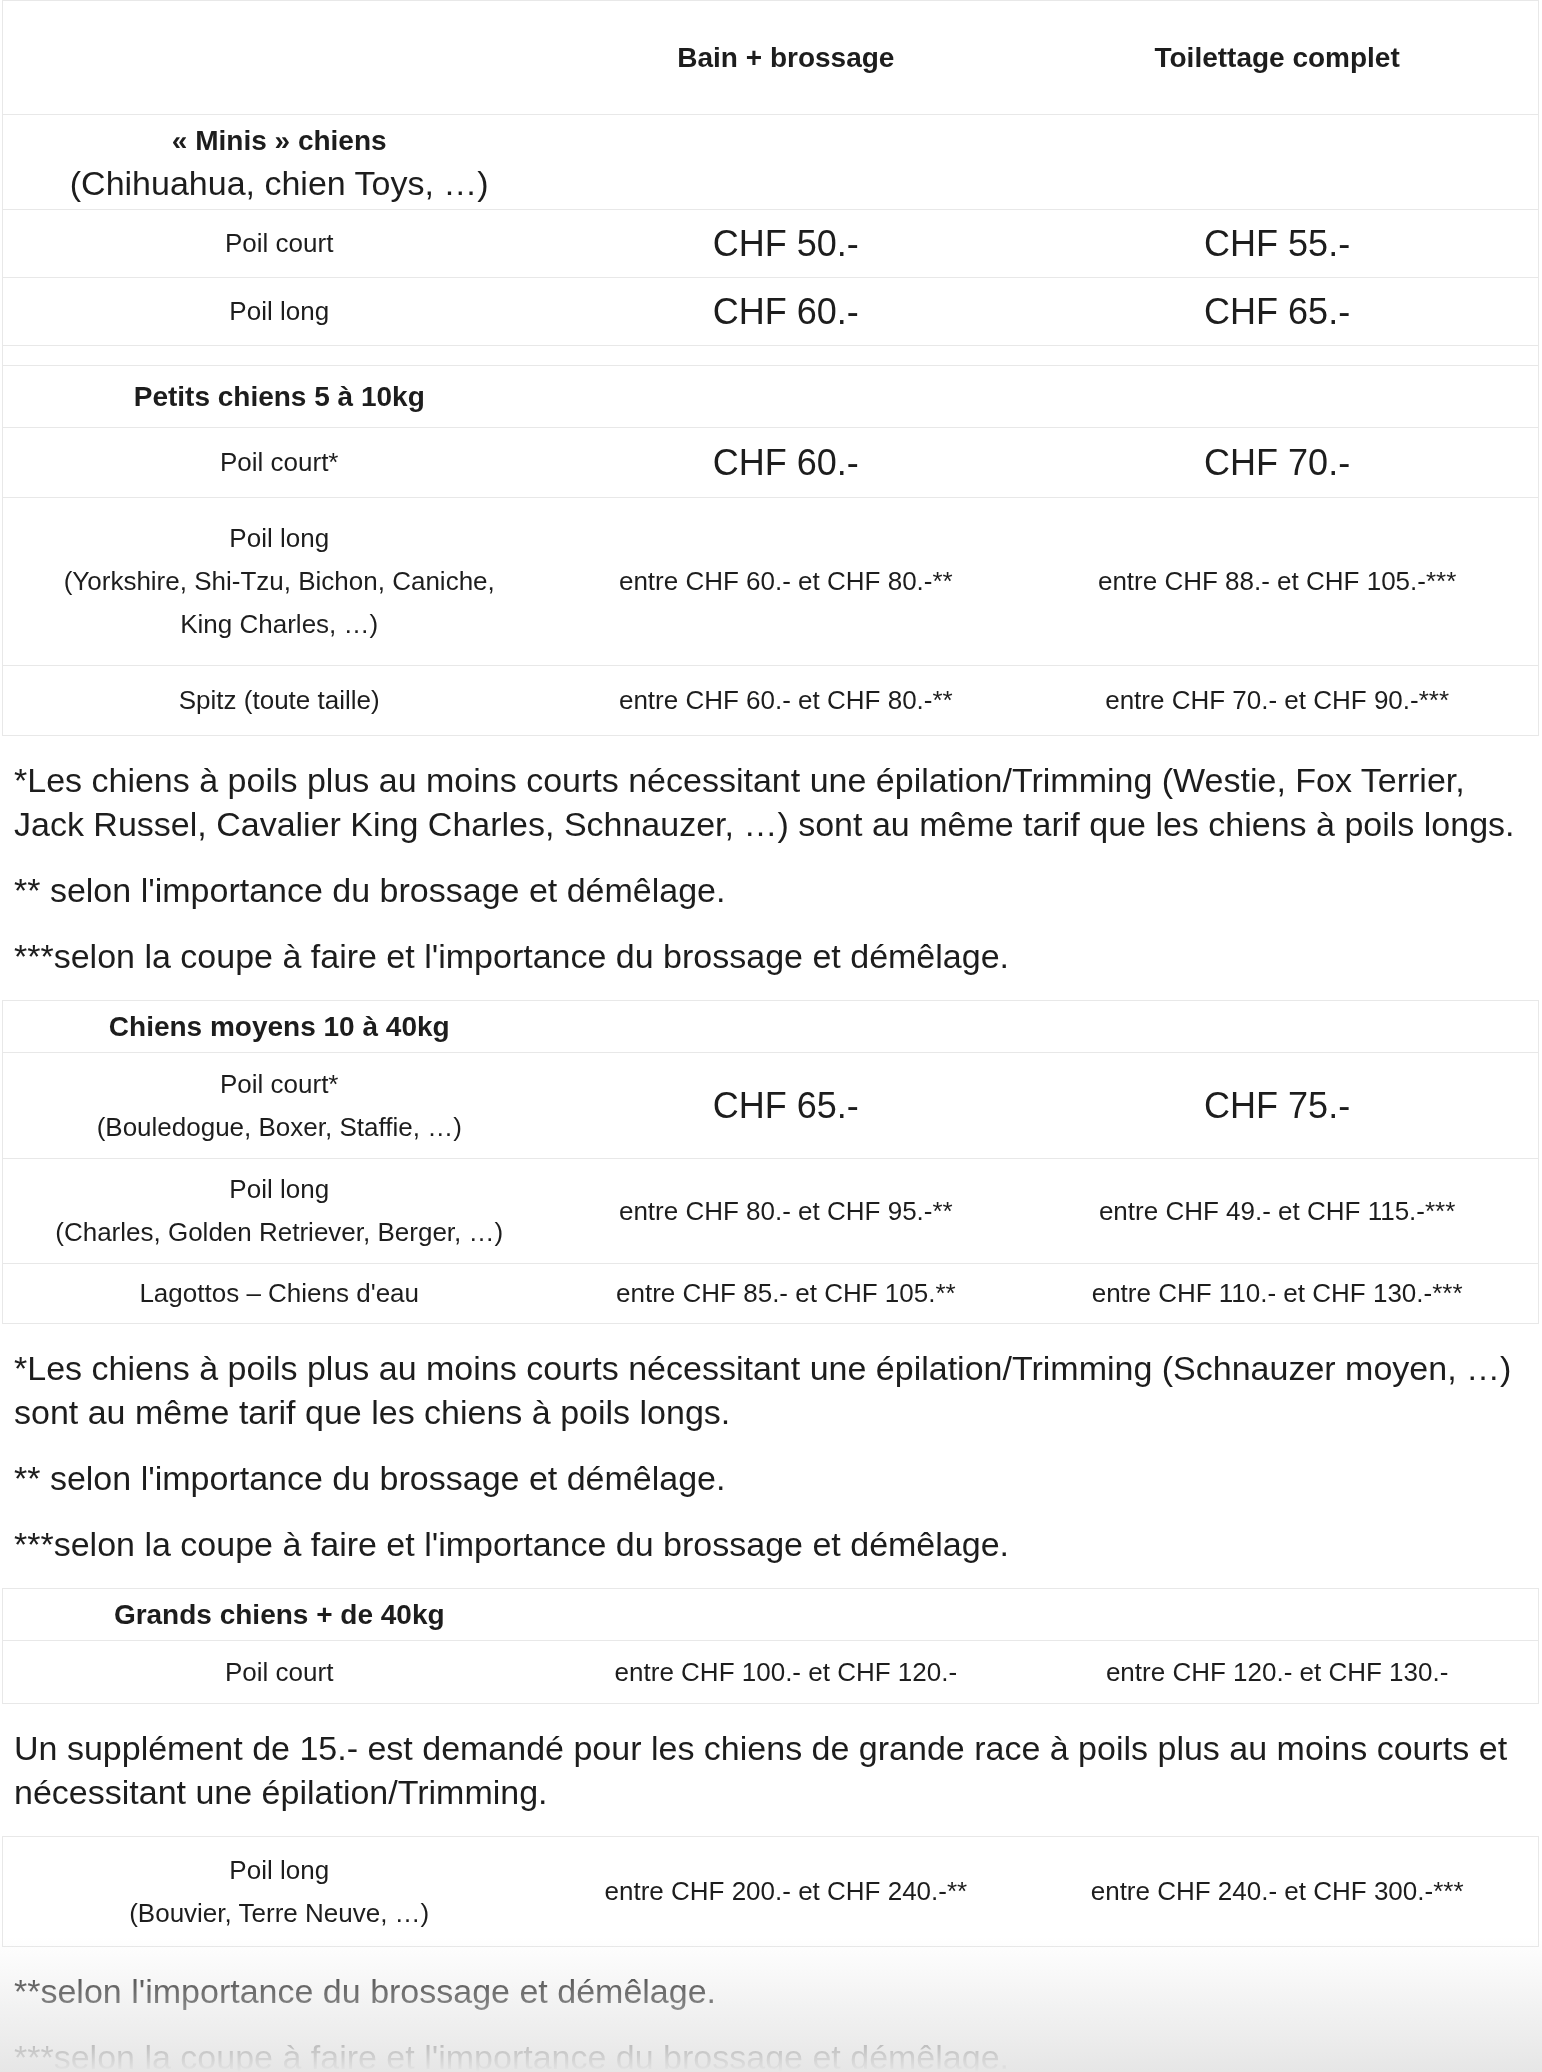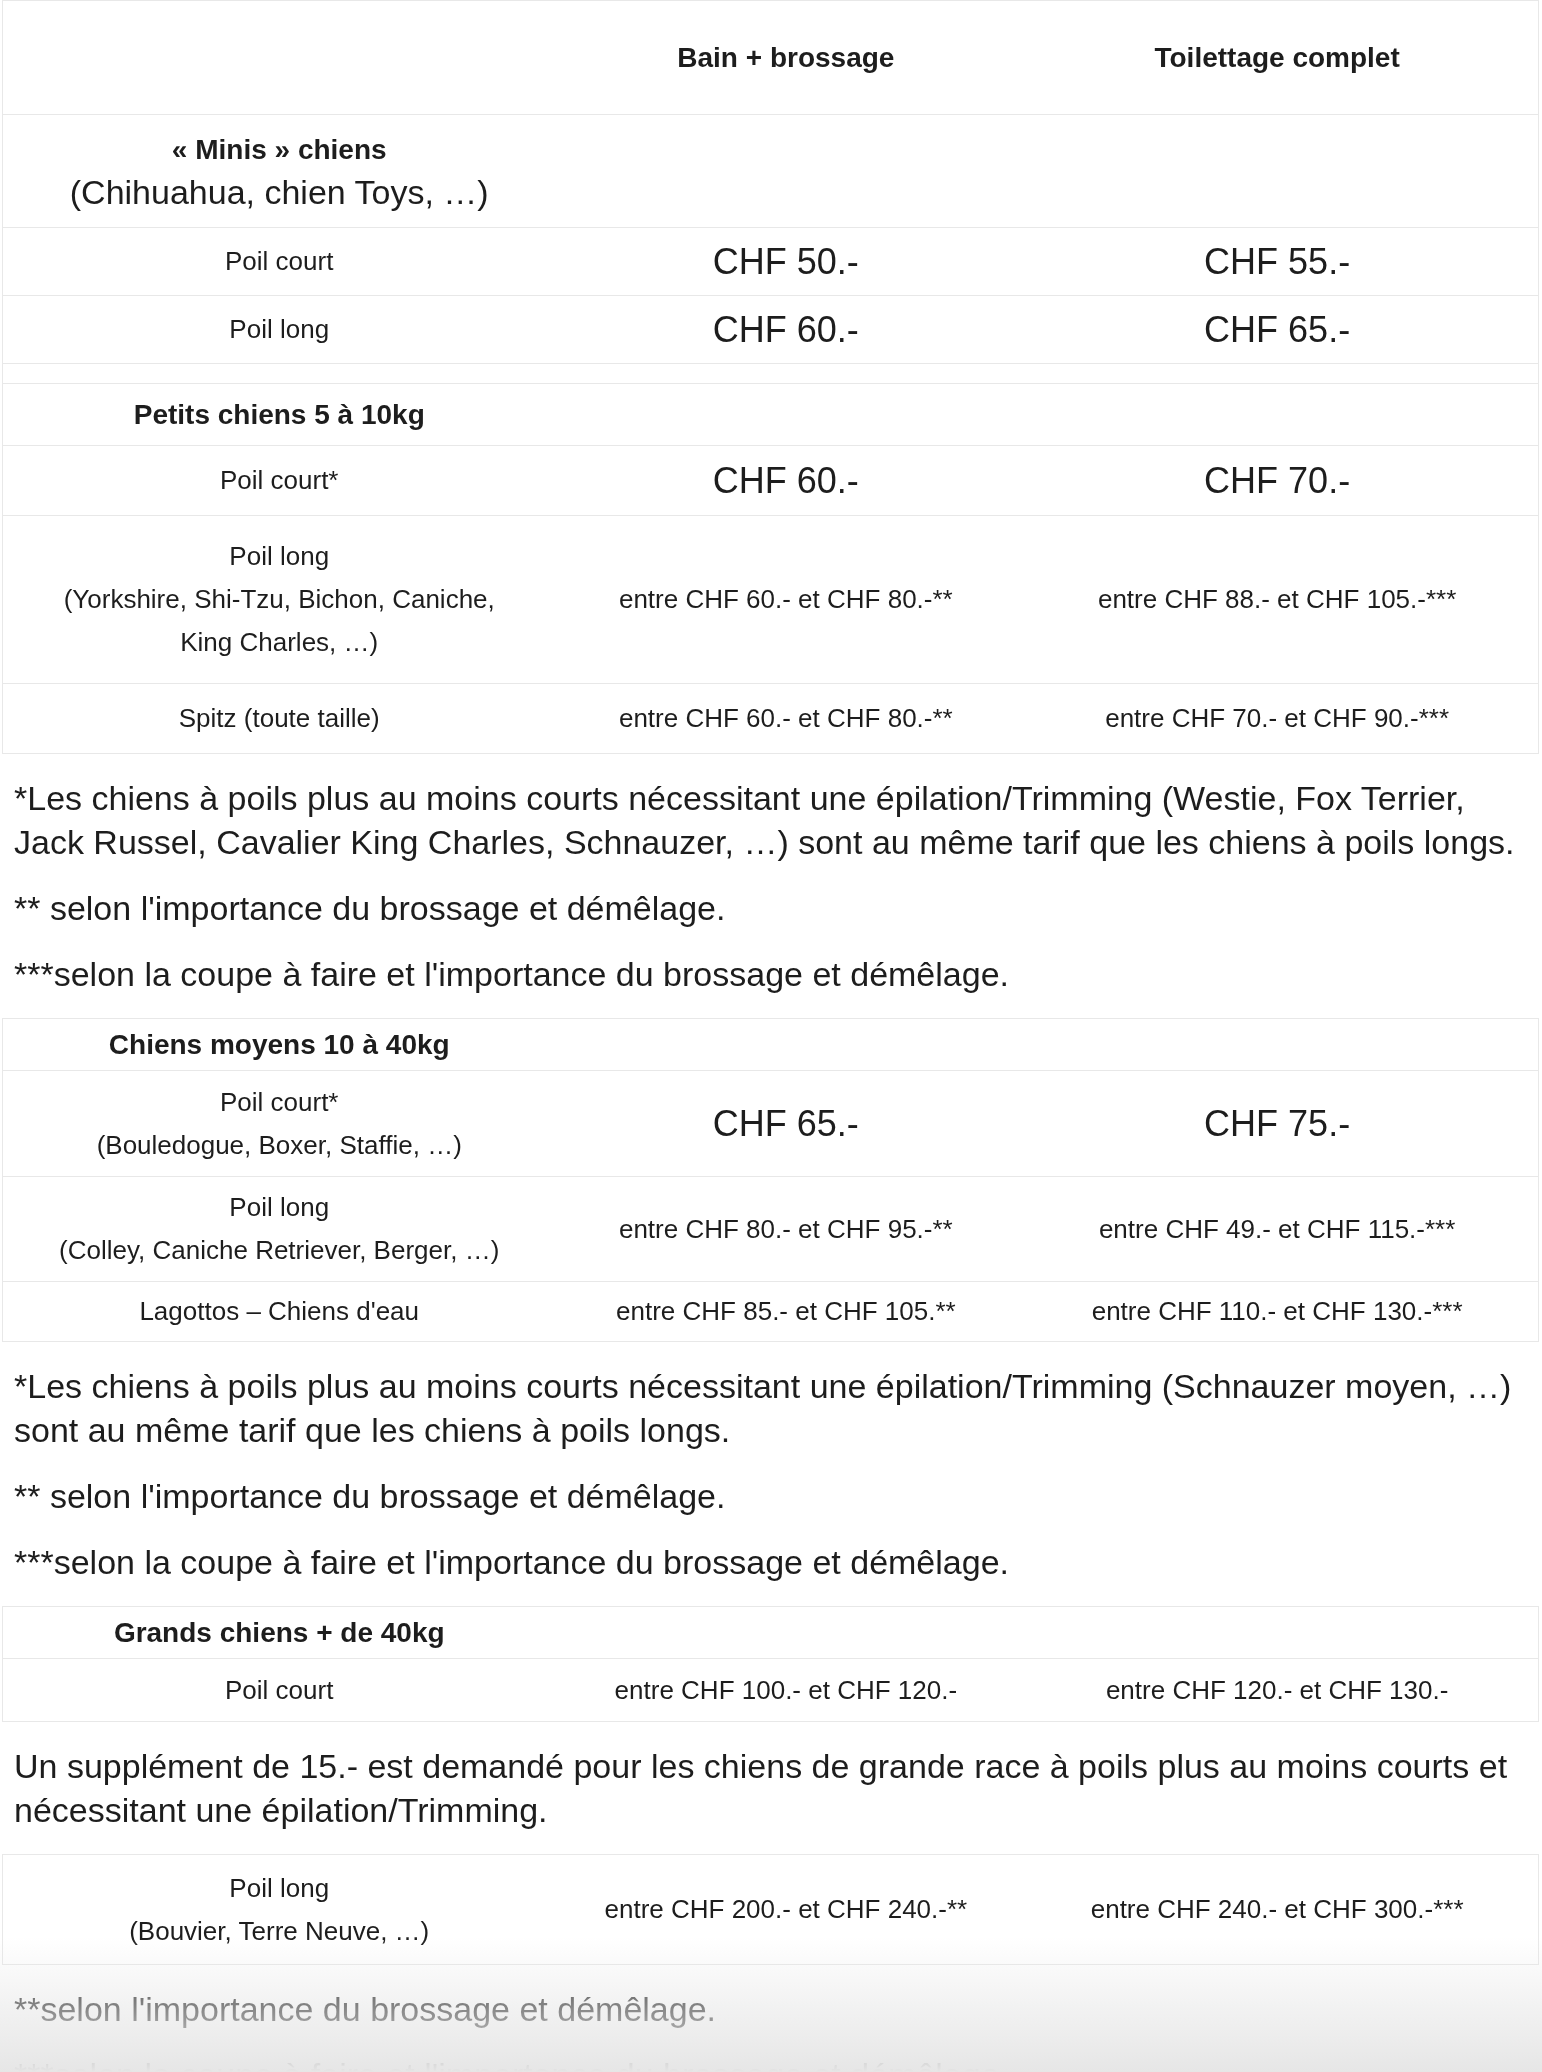--- a/index.html
+++ b/index.html
@@ -34,21 +34,21 @@
     font-size: 26px;
     line-height: 43px;
     overflow-wrap: break-word;
   }
   td.col-head { font-weight: 700; font-size: 28px; }
   .group-title { font-weight: 700; font-size: 28px; line-height: 43px; }
   .group-sub { font-size: 34px; line-height: 43px; }
   .price-lg { font-size: 36px; }
   .label-line { line-height: 43px; }
   
-  .rh114 { height: 114px; } .rh113 { height: 113px; } .rh68 { height: 68px; }
+  .rh114 { height: 114px; } .rh113 { height: 95px; } .rh68 { height: 68px; }
   .rh20  { height: 20px;  } .rh62  { height: 62px;  } .rh70 { height: 70px; }
   .rh168 { height: 168px; } .rh61  { height: 51px;  } .rh106 { height: 106px; }
   .rh105 { height: 105px; } .rh60  { height: 60px;  } .rh63 { height: 63px; }
   .rh110 { height: 110px; }
   tr.spacer td { padding: 0; }
   p.note {
     font-size: 34px;
     line-height: 44px;
     margin: 22px 12px;
   }
@@ -151,21 +151,21 @@
         <td>
           <div class="label-line">Poil court*</div>
           <div class="label-line">(Bouledogue, Boxer, Staffie, …)</div>
         </td>
         <td class="price-lg">CHF 65.-</td>
         <td class="price-lg">CHF 75.-</td>
       </tr>
       <tr class="rh105">
         <td>
           <div class="label-line">Poil long</div>
-          <div class="label-line">(Colley, Caniche Retriever, Berger, …)</div>
+          <div class="label-line">(Charles, Golden Retriever, Berger, …)</div>
         </td>
         <td>entre CHF 80.- et CHF 95.-**</td>
         <td>entre CHF 49.- et CHF 115.-***</td>
       </tr>
       <tr class="rh60">
         <td>Lagottos – Chiens d'eau</td>
         <td>entre CHF 85.- et CHF 105.**</td>
         <td>entre CHF 110.- et CHF 130.-***</td>
       </tr>
     </tbody>

